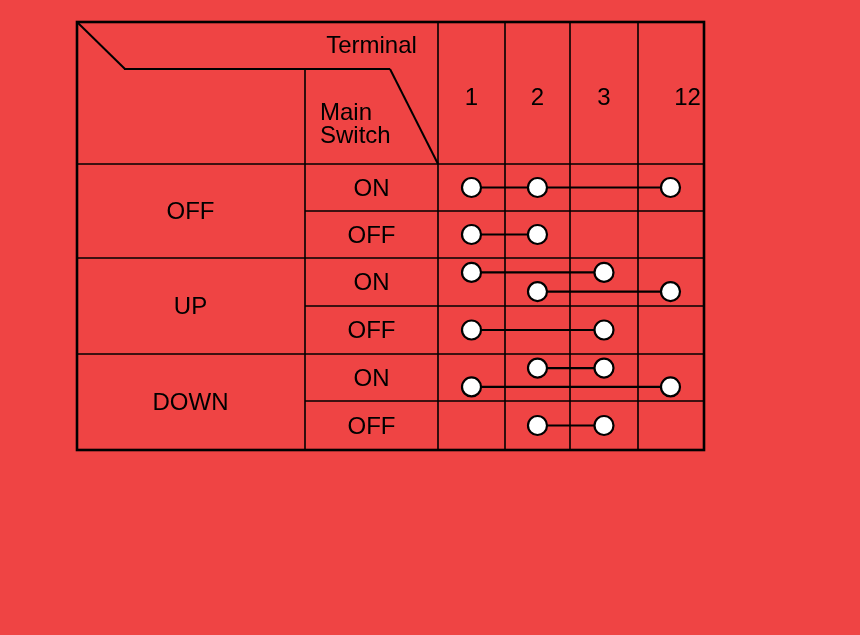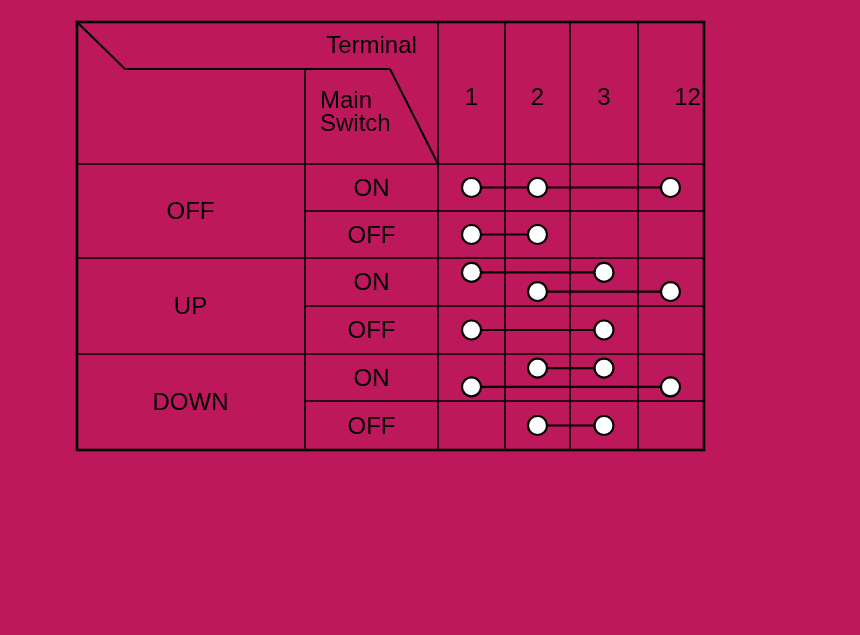--- a/index.html
+++ b/index.html
@@ -5,21 +5,21 @@
   html, body {
     margin: 0;
     padding: 0;
     background: #ffffff;
     font-family: "Liberation Sans", sans-serif;
   }
   .canvas {
     position: relative;
     width: 860px;
     height: 635px;
-    background: #be185d;
+    background: #ef4444;
     overflow: hidden;
   }
   .grid-svg {
     position: absolute;
     left: 0;
     top: 0;
   }
   .lbl {
     position: absolute;
     display: flex;
@@ -90,21 +90,21 @@
         <line x1="471.5" x2="670.5" y1="386.9" y2="386.9" stroke="#000000" stroke-width="2.2"></line>
         <circle cx="471.5" cy="386.9" r="9.5" fill="#ffffff" stroke="#000000" stroke-width="2.2"></circle>
         <circle cx="670.5" cy="386.9" r="9.5" fill="#ffffff" stroke="#000000" stroke-width="2.2"></circle>
         <line x1="537.5" x2="604" y1="425.5" y2="425.5" stroke="#000000" stroke-width="2.2"></line>
         <circle cx="537.5" cy="425.5" r="9.5" fill="#ffffff" stroke="#000000" stroke-width="2.2"></circle>
         <circle cx="604" cy="425.5" r="9.5" fill="#ffffff" stroke="#000000" stroke-width="2.2"></circle>
       </g>
   </svg>
 
   <div class="lbl" style="left:308px; top:33px; width:127px; height:24px;">Terminal</div>
-  <div class="lbl left two-line" style="left:320px; top:88px; width:110px; height:46px;">Main
+  <div class="lbl left two-line" style="left:320px; top:100px; width:110px; height:46px;">Main
 Switch</div>
 
   <div class="lbl" style="left:438px; top:85px; width:67px; height:24px;">1</div>
   <div class="lbl" style="left:505px; top:85px; width:65px; height:24px;">2</div>
   <div class="lbl" style="left:570px; top:85px; width:68px; height:24px;">3</div>
   <div class="lbl" style="left:654px; top:85px; width:67px; height:24px;">12</div>
 
   <div class="lbl" style="left:76px; top:164px; width:229px; height:94px;">OFF</div>
   <div class="lbl" style="left:76px; top:354px; width:229px; height:96px;">DOWN</div>
   <div class="lbl" style="left:76px; top:258px; width:229px; height:96px;">UP</div>

